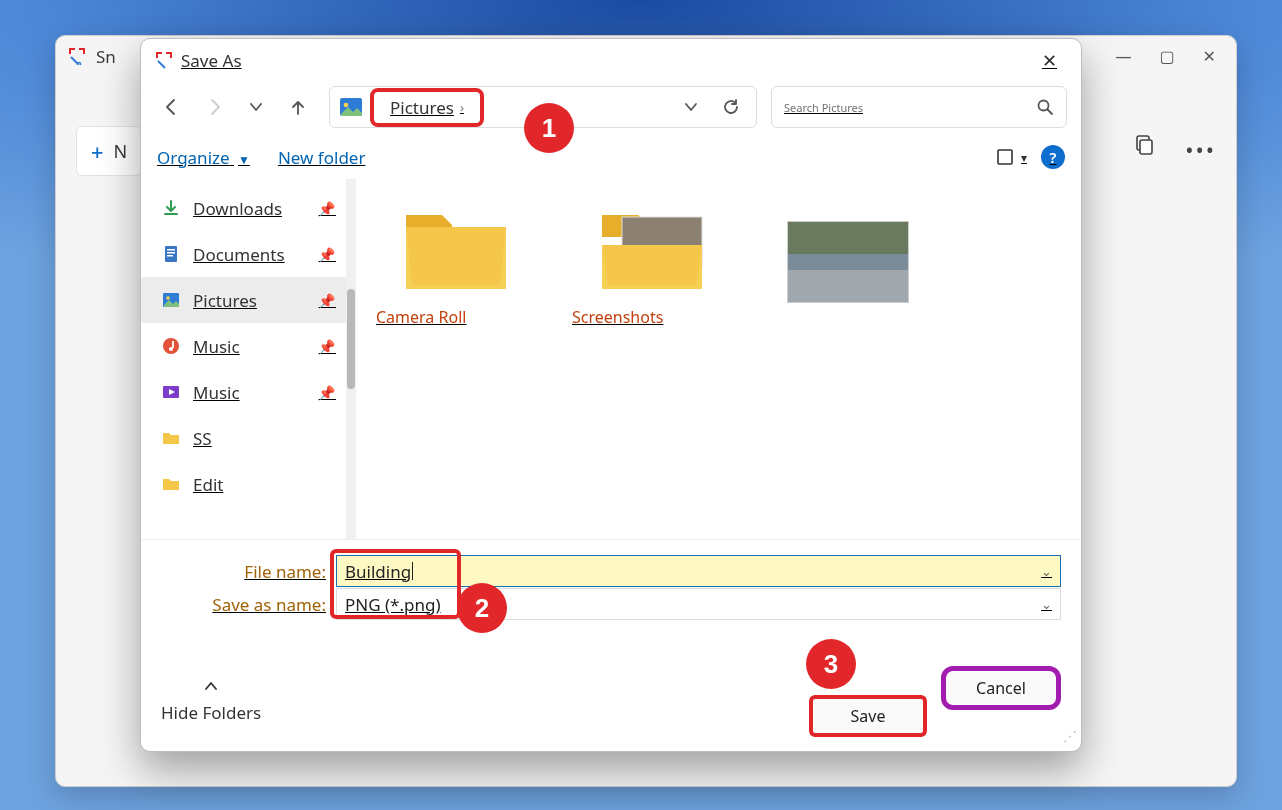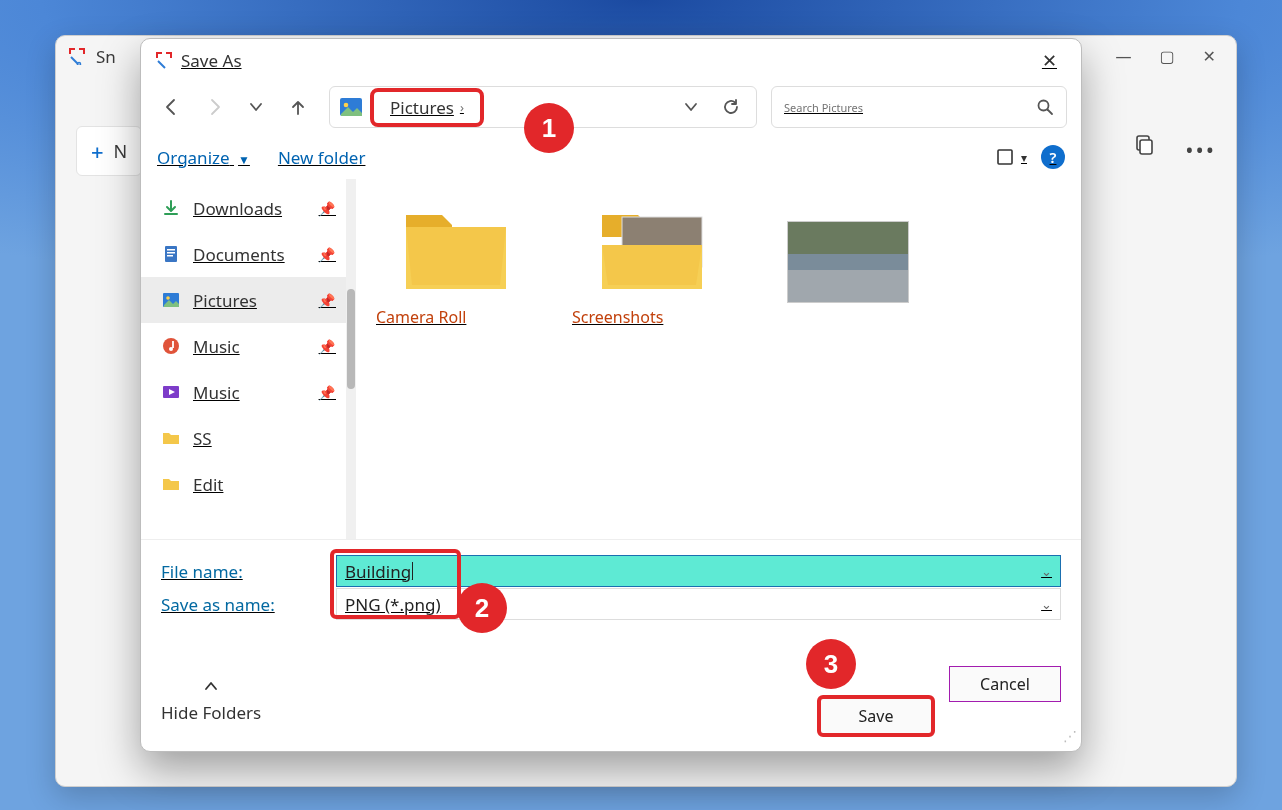--- a/index.html
+++ b/index.html
@@ -44,29 +44,29 @@
 .srow.sel{ background:#ececec;}
 .scrollstub{ width:10px; background:#f0f0f0; position:relative;}
 .scrollstub .thumb{ position:absolute; left:1px; right:1px; top:110px; height:100px; background:#b8b8b8; border-radius:4px;}
 .files{ flex:1; padding:18px 20px; display:flex; gap:36px; align-items:flex-start;}
 .fileitem{ width:160px; font-size:16px; color:#c2410c;}
 .folder-big{ width:120px; height:100px; margin:0 auto 10px;}
 .thumb-img{ width:120px; height:80px; margin:24px auto 10px; background:linear-gradient(#6a7a5f 0 40%, #7a8c9a 40% 60%, #a0a7ad 60% 100%); border:1px solid #ccc;}
 .filelabel{ line-height:1.35;}
 .bottom{ padding:14px 20px 6px 20px;}
 .fieldrow{ display:flex; align-items:center; margin:1px 0;}
-.fieldrow label{ width:165px; text-align:left; font-size:17px; color:#0369a1; padding-right:10px;}
-.txtfield{ flex:1; height:30px; border:1px solid #1a6fb0; background:#5eead4; display:flex; align-items:center; padding:0 8px; font-size:17px; color:#222;}
+.fieldrow label{ width:165px; text-align:right; font-size:17px; color:#a16207; padding-right:10px;}
+.txtfield{ flex:1; height:30px; border:1px solid #1a6fb0; background:#fef9c3; display:flex; align-items:center; padding:0 8px; font-size:17px; color:#222;}
 .dropfield{ flex:1; height:30px; border:1px solid #ddd; background:#fff; display:flex; align-items:center; padding:0 8px; font-size:17px; color:#222;}
 .dropchev{ margin-left:auto; color:#666; font-size:13px;}
 .redbox{ border:4px solid #e2272a; border-radius:6px; padding:0 4px;}
 .footer{ position:absolute; bottom:14px; left:20px; right:20px; display:flex; align-items:center;}
 .footer .hide{ display:flex; align-items:center; gap:8px; font-size:17px; color:#333;flex-direction:column;}
 .footer .btns{ margin-left:auto; display:flex; gap:14px;}
-.winbtn{ min-width:110px; height:34px; border:1px solid #a21caf; border-radius:0; background:#fafafa; display:flex; align-items:center; justify-content:center; font-size:16px; color:#222;}
+.winbtn{ min-width:110px; height:34px; border:5px solid #a21caf; border-radius:12px; background:#fafafa; display:flex; align-items:center; justify-content:center; font-size:16px; color:#222;}
 .winbtn.save{ border:4px solid #e2272a; border-radius:6px;margin-top:29px;}
 
 svg{display:block;}
 .gripper{ position:absolute; right:6px; bottom:6px; color:#bbb; font-size:14px; letter-spacing:-2px;}
 </style>
 </head>
 <body>
 
 <div class="bg-desktop"></div>
 <div class="bg-left-photo"></div>

